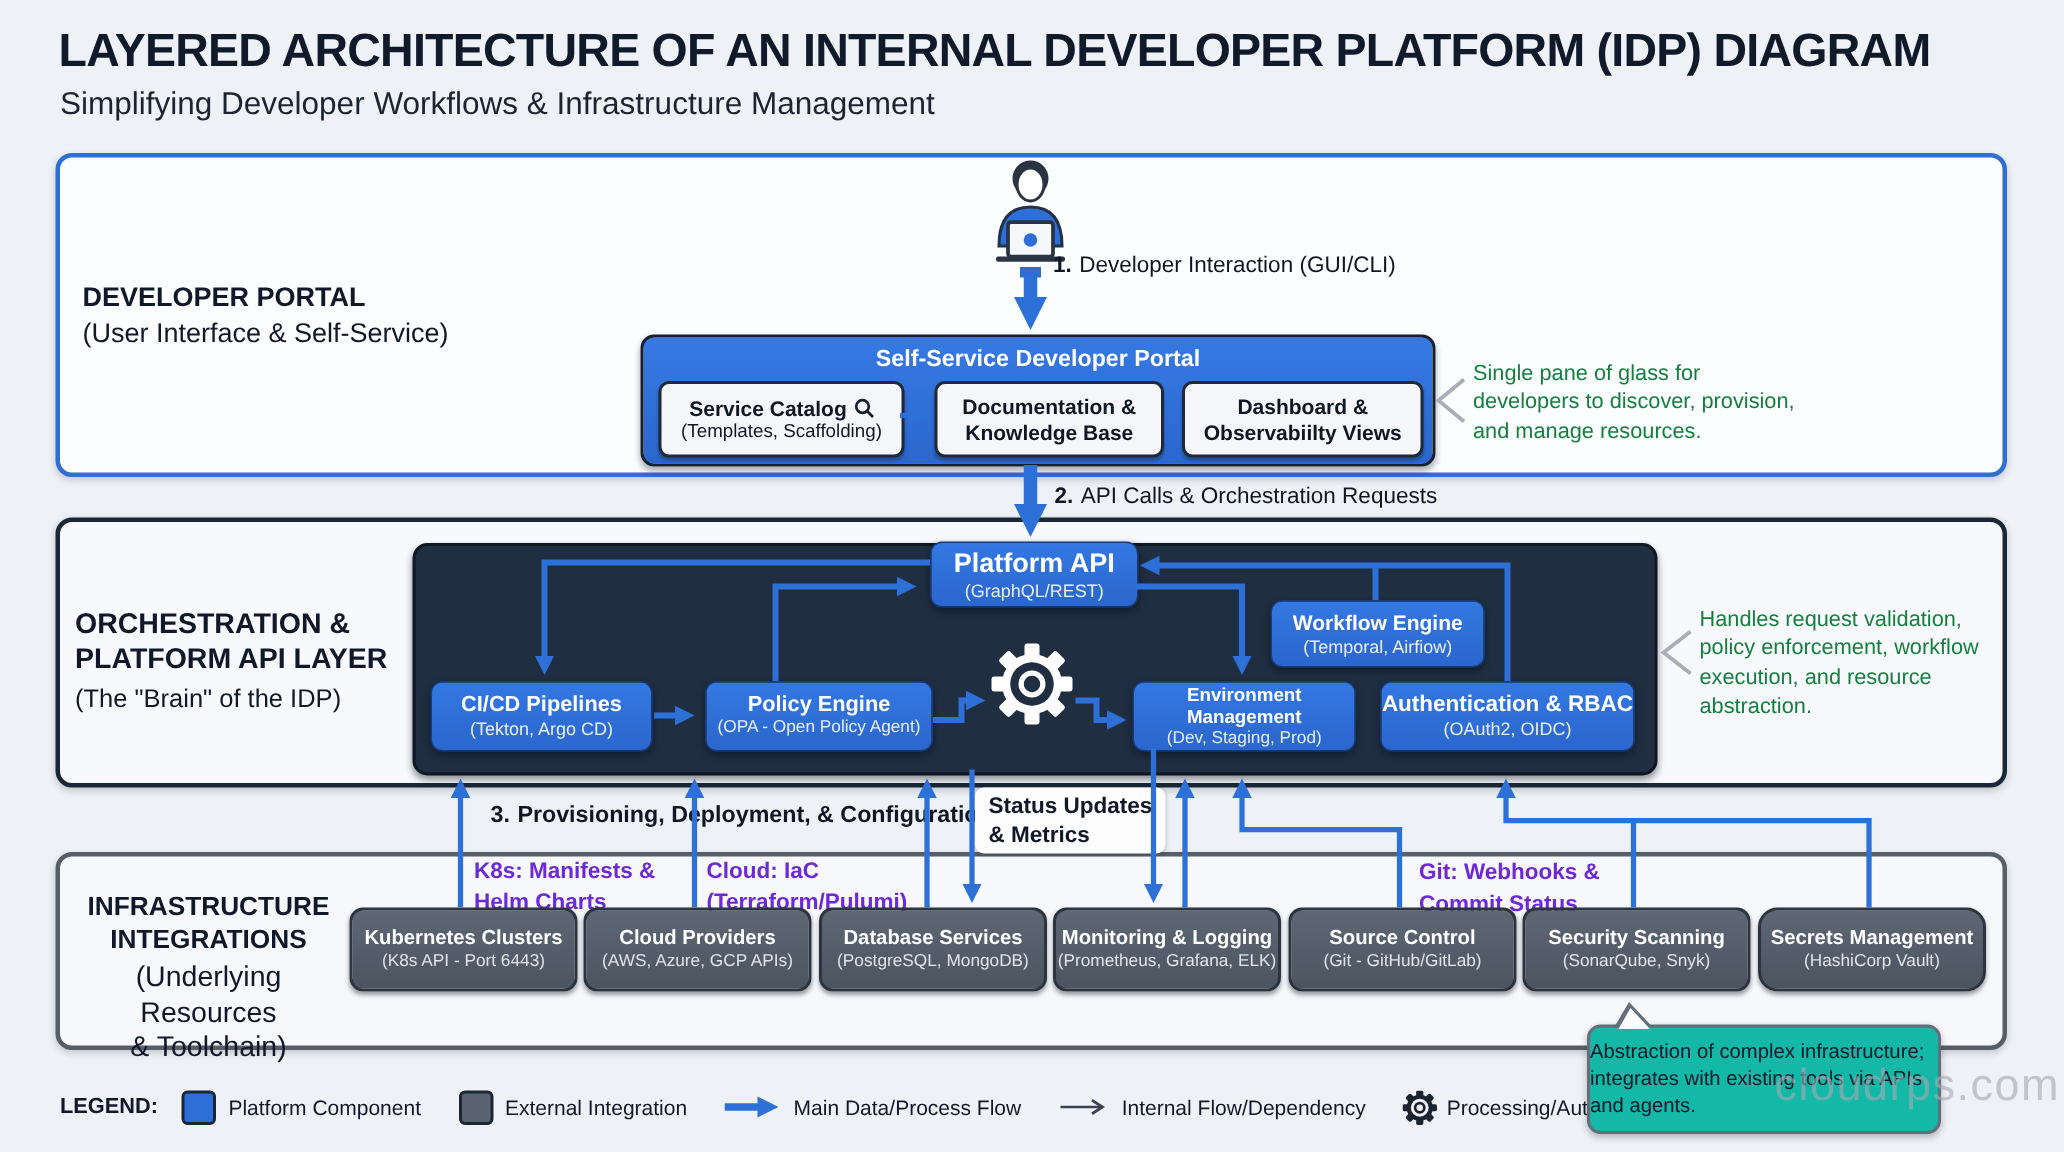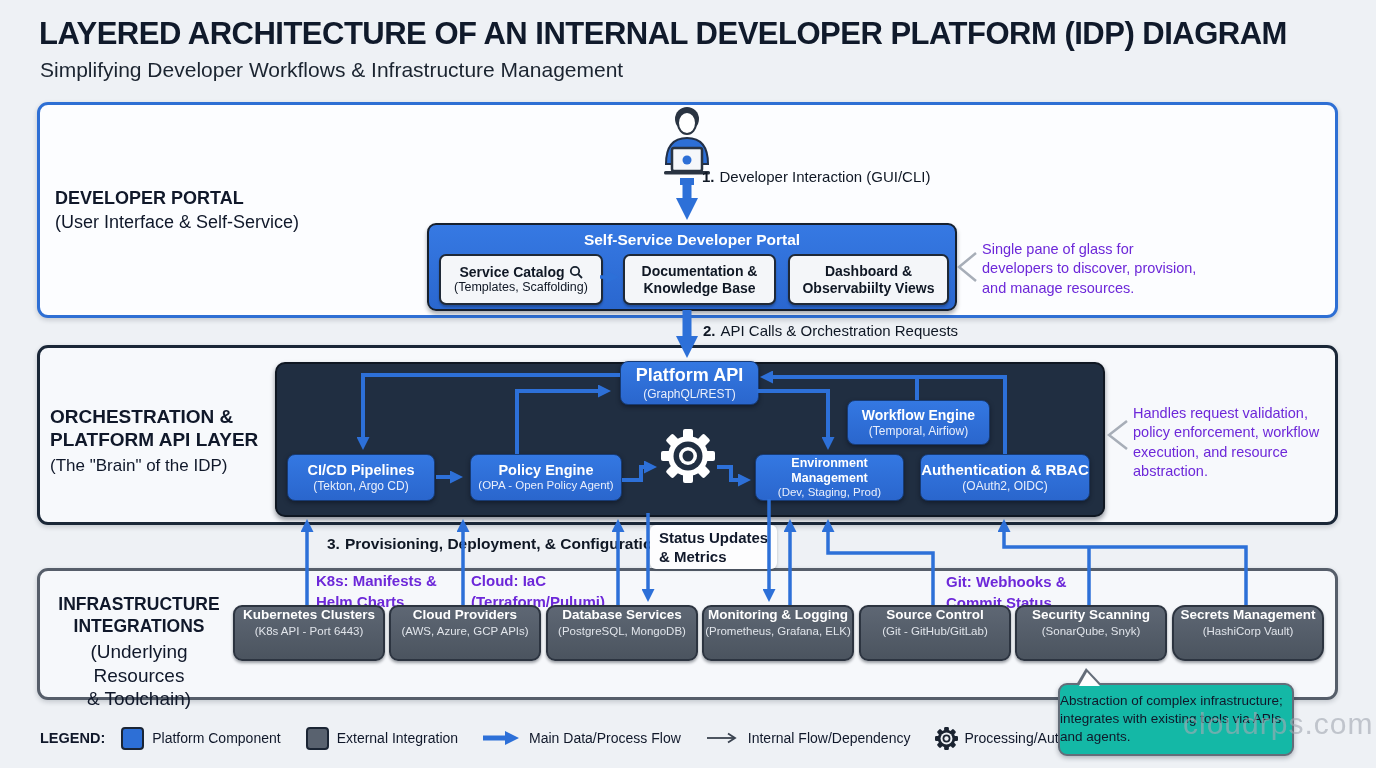--- a/index.html
+++ b/index.html
@@ -19,31 +19,31 @@
   .portalbox{left:427px;top:223px;width:526px;height:84px;background:linear-gradient(180deg,#3679e3,#2a67cf);border:2px solid #16202e;border-radius:9px;box-shadow:0 3px 4px rgba(10,20,35,.35);}
   .portaltitle{left:0;right:0;top:6px;text-align:center;color:#fff;font-weight:800;font-size:15.5px;}
   .card{position:absolute;top:29px;height:47px;background:#f4f6f9;border:2px solid #1f2937;border-radius:7px;display:flex;flex-direction:column;justify-content:center;text-align:center;color:#0f1724;box-shadow:0 2px 2px rgba(10,20,35,.3);}
   .card .t{font-weight:800;font-size:14px;line-height:1.2;}
   .card .s{font-size:12.5px;line-height:1.2;}
   .trow{display:flex;align-items:center;justify-content:center;gap:4px;}
   
   .bluebox{background:linear-gradient(180deg,#3478e2,#2a66cd);border:1px solid #173b75;border-radius:8px;color:#fff;display:flex;flex-direction:column;justify-content:center;text-align:center;box-shadow:0 2px 4px rgba(5,12,25,.5);}
   .bluebox .t{font-weight:800;line-height:1.2;}
   .bluebox .s{color:#e8eefb;line-height:1.2;}
-  .graybox{background:linear-gradient(180deg,#5e6774,#4b545f);border:2px solid #2c3440;border-radius:9px;color:#fff;display:flex;flex-direction:column;text-align:center;box-shadow:0 2px 3px rgba(15,22,32,.4);}
+  .graybox{background:linear-gradient(180deg,#5e6774,#4b545f);border:2px solid #2c3440;border-radius:9px;color:#fff;display:flex;flex-direction:column;justify-content:center;text-align:center;box-shadow:0 2px 3px rgba(15,22,32,.4);}
   .graybox .t{font-weight:800;font-size:13.5px;line-height:1.25;}
   .graybox .s{font-size:11.5px;color:#e0e4ea;line-height:1.25;}
   .darkbox{left:275px;top:362px;width:826px;height:151px;background:#202e41;border:2px solid #0f1722;border-radius:10px;box-shadow:0 3px 5px rgba(10,18,30,.45);}
   
   .flow{font-size:15px;color:#0f1724;}
   .flow .num{font-weight:800;margin-right:5px;}
   .flow3{font-weight:800;font-size:15.5px;}
   .conlabel{font-size:15px;line-height:1.4;color:#6d28d9;font-weight:bold;}
   .statusbox{left:650px;top:525px;background:#fdfdfe;border-radius:6px;padding:3px 9px;font-weight:800;font-size:15px;line-height:1.28;box-shadow:0 1px 3px rgba(20,30,45,.25);}
-  .note{font-size:14.5px;line-height:1.33;color:#6d28d9;}
+  .note{font-size:14.5px;line-height:1.33;color:#15803d;}
   
   .bubble{left:1058px;top:683px;width:232px;background:#14b8a6;border:2px solid #646d79;border-radius:9px;padding:7px 0;font-size:13.5px;line-height:1.35;box-shadow:0 2px 5px rgba(20,30,45,.3);z-index:10;}
   .bubble::before{content:"";position:absolute;top:-17px;left:16px;border-left:10px solid transparent;border-right:16px solid transparent;border-bottom:17px solid #646d79;}
   .bubble::after{content:"";position:absolute;top:-13px;left:19px;border-left:8px solid transparent;border-right:13px solid transparent;border-bottom:14px solid #fcfdfe;}
   .watermark{left:1183px;top:707px;font-size:30px;color:#a4aab3;opacity:.62;letter-spacing:1px;z-index:20;}
   
   .legend{left:40px;top:722px;height:32px;display:flex;align-items:center;z-index:3;}
   .legend .lt{font-weight:800;font-size:14.5px;margin-right:16px;}
   .legend .lab{font-size:14px;margin-right:25px;margin-left:8px;}
   .sw{width:19px;height:19px;border-radius:4px;border:2px solid #1b2534;}

